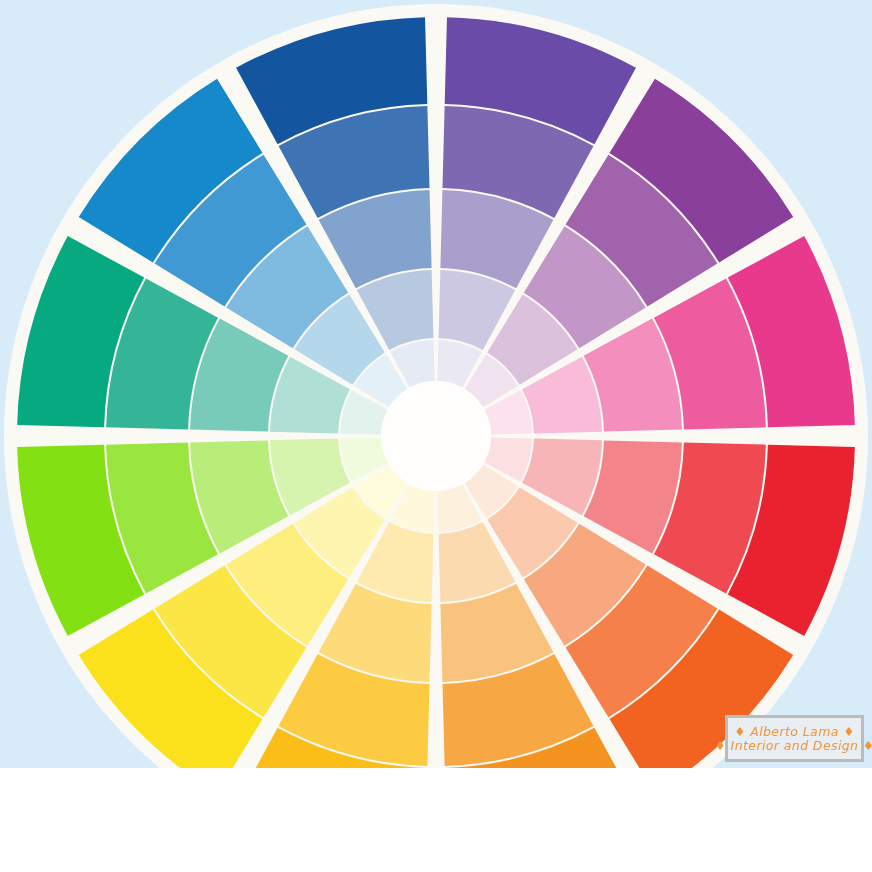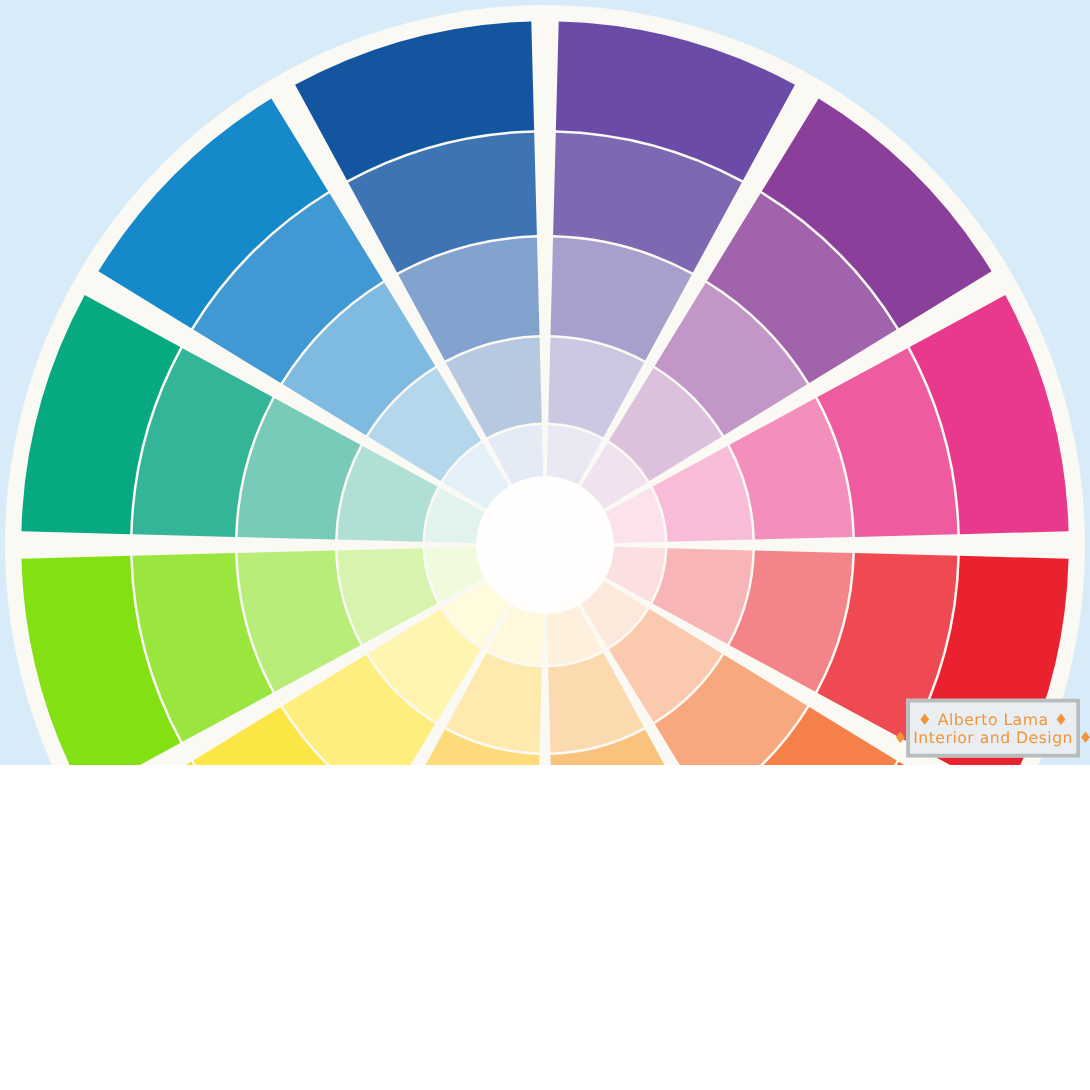--- a/index.html
+++ b/index.html
@@ -7,23 +7,24 @@
     margin: 0;
     padding: 0;
     background: #ffffff;
   }
   body {
     font-family: "Liberation Sans", sans-serif;
   }
   #stage {
     position: relative;
     width: 872px;
-    height: 612px;
+    height: 768px;
     overflow: hidden;
     background: #d8ebf8;
+    font-style: italic;
   }
   #wheel-svg {
     position: absolute;
     left: 0;
     top: 0;
     width: 872px;
     height: 872px;
     display: block;
   }
   

